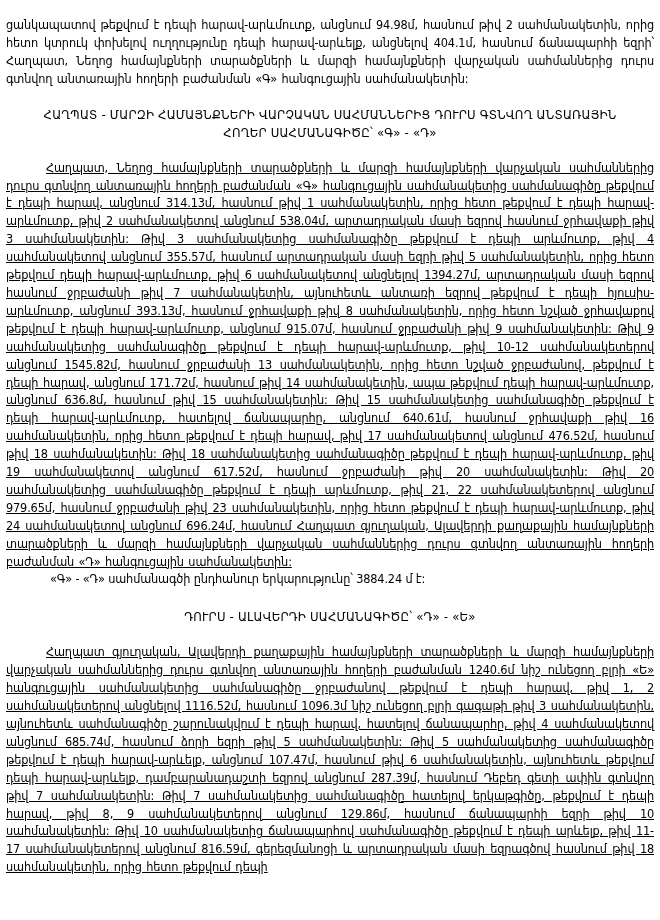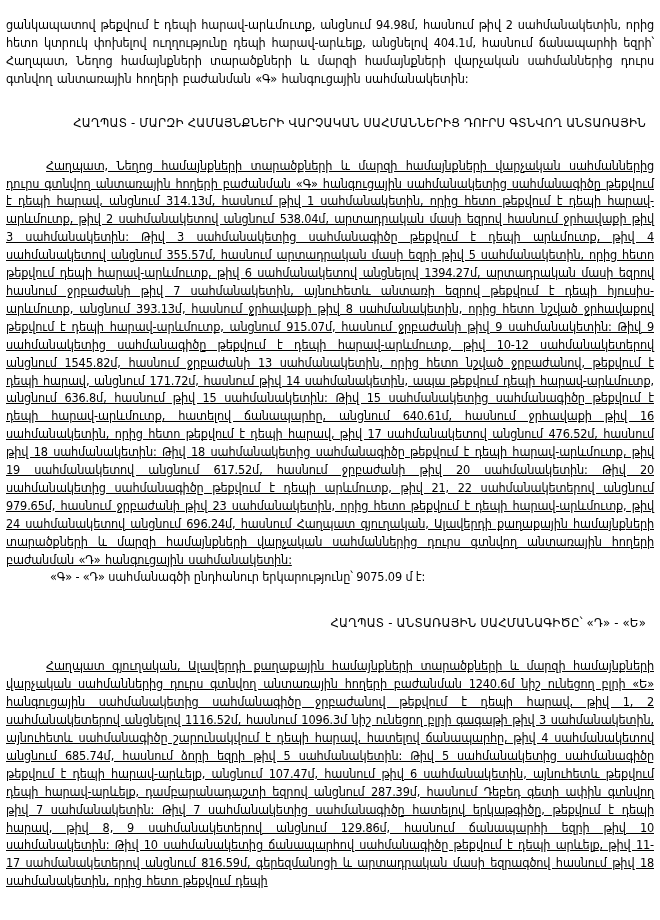--- a/index.html
+++ b/index.html
@@ -35,45 +35,46 @@
     .total {
       font-size: 12.6px;
       line-height: 17.9px;
       margin: 0;
       padding-left: 44px;
       letter-spacing: -0.15px;
     }
     .heading {
       font-size: 13px;
       line-height: 18px;
-      text-align: right;
-      margin: 8px;
+      text-align: center;
+      margin: 0;
       letter-spacing: 0.2px;
     }
     .gap-b { height: 17px; }
     .gap-c { height: 18px; }
     .gap-d { height: 20px; }
   </style>
 </head>
 <body>
 
 <div class="page">
 
   <p class="para">ցանկապատով թեքվում է դեպի հարավ-արևմուտք, անցնում 94.98մ,  հասնում թիվ 2 սահմանակետին, որից հետո կտրուկ փոխելով ուղղությունը դեպի հարավ-արևելք, անցնելով 404.1մ, հասնում ճանապարհի եզրի՝ Հաղպատ, Նեղոց համայնքների տարածքների և մարզի համայնքների վարչական սահմաններից դուրս գտնվող անտառային հողերի բաժանման «Գ» հանգուցային սահմանակետին:</p>
 
   <div class="gap-c"></div>
 
   <p class="heading">ՀԱՂՊԱՏ -  ՄԱՐԶԻ ՀԱՄԱՅՆՔՆԵՐԻ ՎԱՐՉԱԿԱՆ ՍԱՀՄԱՆՆԵՐԻՑ ԴՈՒՐՍ ԳՏՆՎՈՂ ԱՆՏԱՌԱՅԻՆ</p>
+  <p class="heading">ՀՈՂԵՐ ՍԱՀՄԱՆԱԳԻԾԸ՝  «Գ» - «Դ»</p>
 
   <div class="gap-b"></div>
 
   <p class="para indent">Հաղպատ, Նեղոց համայնքների տարածքների և մարզի համայնքների վարչական սահմաններից դուրս գտնվող անտառային հողերի բաժանման «Գ» հանգուցային սահմանակետից սահմանագիծը թեքվում է դեպի հարավ, անցնում 314.13մ, հասնում թիվ 1 սահմանակետին, որից հետո թեքվում է դեպի հարավ-արևմուտք, թիվ 2 սահմանակետով անցնում 538.04մ, արտադրական մասի եզրով հասնում ջրհավաքի թիվ 3 սահմանակետին: Թիվ 3 սահմանակետից սահմանագիծը թեքվում է դեպի արևմուտք, թիվ 4 սահմանակետով անցնում 355.57մ, հասնում արտադրական մասի եզրի թիվ 5 սահմանակետին, որից հետո թեքվում դեպի հարավ-արևմուտք, թիվ 6 սահմանակետով անցնելով 1394.27մ, արտադրական մասի եզրով հասնում ջրբաժանի թիվ 7 սահմանակետին, այնուհետև անտառի եզրով թեքվում է դեպի հյուսիս-արևմուտք, անցնում 393.13մ, հասնում ջրհավաքի թիվ 8 սահմանակետին, որից հետո նշված ջրհավաքով թեքվում է դեպի հարավ-արևմուտք, անցնում 915.07մ, հասնում ջրբաժանի թիվ 9 սահմանակետին: Թիվ 9 սահմանակետից սահմանագիծը թեքվում է դեպի հարավ-արևմուտք, թիվ 10-12 սահմանակետերով անցնում 1545.82մ, հասնում ջրբաժանի 13 սահմանակետին, որից հետո նշված ջրբաժանով, թեքվում է դեպի հարավ, անցնում 171.72մ, հասնում թիվ 14 սահմանակետին, ապա թեքվում դեպի հարավ-արևմուտք, անցնում 636.8մ, հասնում թիվ 15 սահմանակետին: Թիվ 15 սահմանակետից սահմանագիծը թեքվում է դեպի հարավ-արևմուտք, հատելով ճանապարհը, անցնում 640.61մ, հասնում ջրհավաքի թիվ 16 սահմանակետին, որից հետո թեքվում է դեպի հարավ, թիվ 17 սահմանակետով անցնում 476.52մ, հասնում թիվ 18 սահմանակետին: Թիվ 18 սահմանակետից սահմանագիծը թեքվում է դեպի հարավ-արևմուտք, թիվ 19 սահմանակետով անցնում 617.52մ, հասնում ջրբաժանի թիվ 20 սահմանակետին: Թիվ 20 սահմանակետից սահմանագիծը թեքվում է դեպի արևմուտք, թիվ 21, 22 սահմանակետերով անցնում 979.65մ, հասնում ջրբաժանի թիվ 23 սահմանակետին, որից հետո թեքվում է դեպի հարավ-արևմուտք, թիվ 24 սահմանակետով անցնում 696.24մ, հասնում Հաղպատ գյուղական, Ալավերդի քաղաքային համայնքների տարածքների և մարզի համայնքների վարչական սահմաններից դուրս գտնվող անտառային հողերի բաժանման «Դ» հանգուցային սահմանակետին:</p>
-  <p class="total">«Գ» - «Դ» սահմանագծի ընդհանուր երկարությունը՝ 9075.09 մ է:</p>
+  <p class="total">«Գ» - «Դ» սահմանագծի ընդհանուր երկարությունը՝ 3884.24 մ է:</p>
 
   <div class="gap-d"></div>
 
-  <p class="heading">ՀԱՂՊԱՏ   - ԱՆՏԱՌԱՅԻՆ ՍԱՀՄԱՆԱԳԻԾԸ՝ «Դ» - «Ե»</p>
+  <p class="heading">ԴՈՒՐՍ   - ԱԼԱՎԵՐԴԻ ՍԱՀՄԱՆԱԳԻԾԸ՝ «Դ» - «Ե»</p>
 
   <div class="gap-b"></div>
 
   <p class="para indent">Հաղպատ գյուղական, Ալավերդի քաղաքային համայնքների տարածքների և մարզի համայնքների վարչական սահմաններից դուրս գտնվող անտառային հողերի բաժանման 1240.6մ նիշ ունեցող բլրի «Ե» հանգուցային սահմանակետից սահմանագիծը ջրբաժանով թեքվում է դեպի հարավ, թիվ 1, 2 սահմանակետերով անցնելով 1116.52մ, հասնում 1096.3մ նիշ ունեցող բլրի գագաթի թիվ 3 սահմանակետին, այնուհետև սահմանագիծը շարունակվում է դեպի հարավ, հատելով ճանապարհը, թիվ 4 սահմանակետով անցնում 685.74մ, հասնում ձորի եզրի թիվ 5 սահմանակետին: Թիվ 5 սահմանակետից սահմանագիծը թեքվում է դեպի հարավ-արևելք, անցնում 107.47մ, հասնում թիվ 6 սահմանակետին, այնուհետև թեքվում դեպի հարավ-արևելք, դամբարանադաշտի եզրով անցնում 287.39մ, հասնում Դեբեդ գետի ափին գտնվող թիվ 7 սահմանակետին: Թիվ 7 սահմանակետից սահմանագիծը հատելով երկաթգիծը, թեքվում է դեպի հարավ, թիվ 8, 9 սահմանակետերով անցնում 129.86մ, հասնում ճանապարհի եզրի թիվ 10 սահմանակետին: Թիվ 10 սահմանակետից ճանապարհով սահմանագիծը թեքվում է դեպի արևելք, թիվ 11-17 սահմանակետերով անցնում 816.59մ,  գերեզմանոցի և արտադրական մասի եզրագծով հասնում թիվ 18 սահմանակետին, որից հետո թեքվում դեպի</p>
 
 </div>
 
 </body></html>

